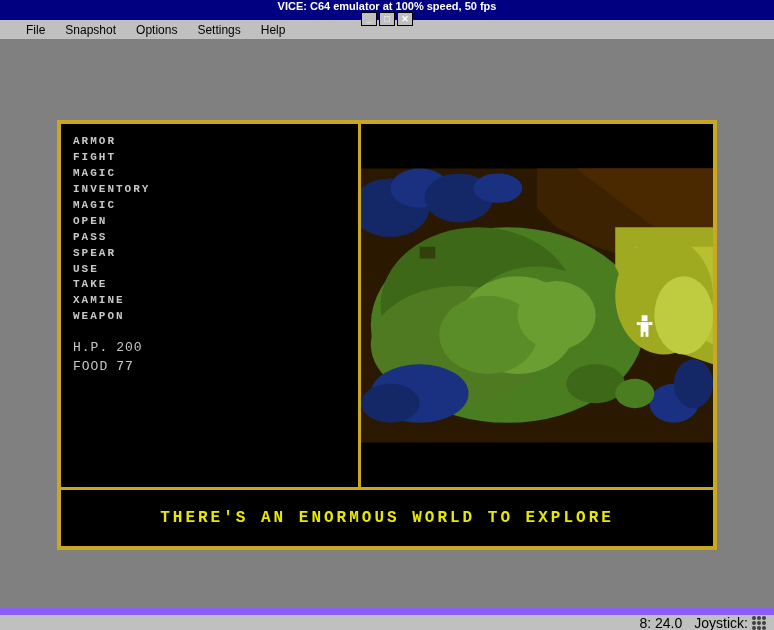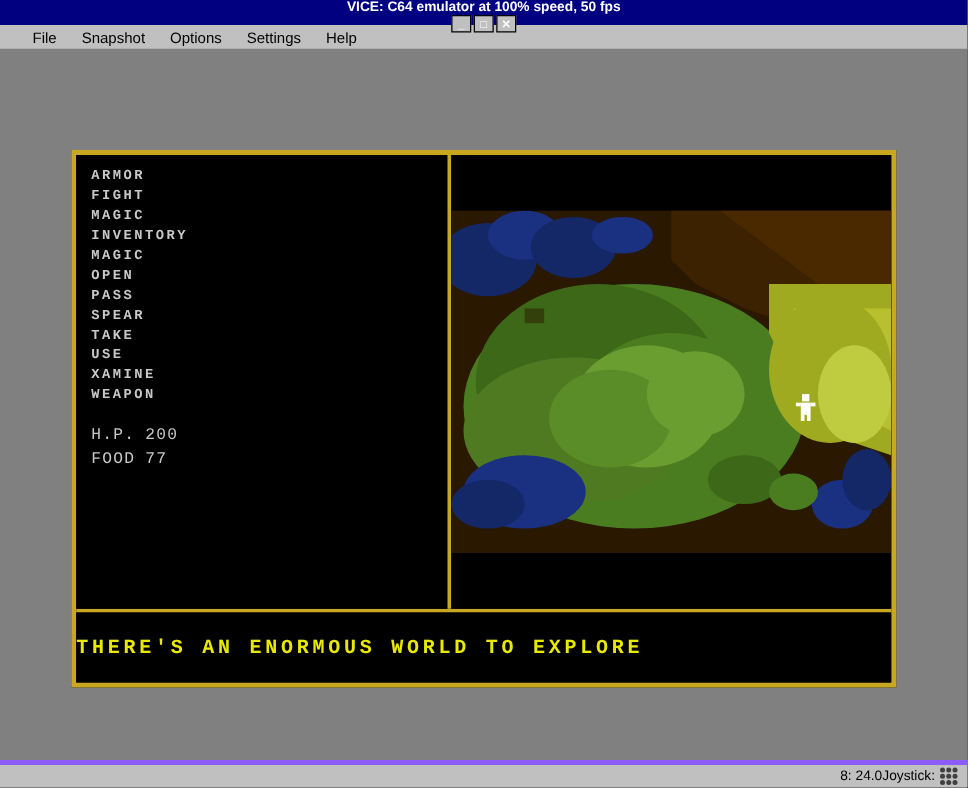--- a/index.html
+++ b/index.html
@@ -131,42 +131,43 @@
       width: 100%;
       height: 100%;
     }
 
     
     .game-message {
       height: 56px;
       background: #000;
       display: flex;
       align-items: center;
-      justify-content: flex-start;
+      justify-content: center;
       font-family: 'Courier New', monospace;
       font-size: 16px;
       font-weight: bold;
       color: #e8e800;
       letter-spacing: 3px;
     }
 
     
     .status-bar {
       position: absolute;
       bottom: 0;
       left: 0;
       right: 0;
       height: 22px;
       background: #c0c0c0;
-      border-top: 4px solid #8b5cf6;
+      border-top: 7px solid #8b5cf6;
       display: flex;
       align-items: center;
       justify-content: flex-end;
       padding: 0 8px;
-      font-size: 11px;
+      font-size: 14px;
+      gap: 12px;
     }
     .status-joystick {
       display: flex;
       align-items: center;
       gap: 4px;
     }
     .joystick-dots {
       display: grid;
       grid-template-columns: repeat(3, 4px);
       gap: 1px;
@@ -207,22 +208,22 @@
       <div class="game-menu">
         <div>
           <div class="menu-cmd">ARMOR</div>
           <div class="menu-cmd">FIGHT</div>
           <div class="menu-cmd">MAGIC</div>
           <div class="menu-cmd">INVENTORY</div>
           <div class="menu-cmd">MAGIC</div>
           <div class="menu-cmd">OPEN</div>
           <div class="menu-cmd">PASS</div>
           <div class="menu-cmd">SPEAR</div>
+          <div class="menu-cmd">USE</div>
           <div class="menu-cmd">TAKE</div>
-          <div class="menu-cmd">USE</div>
           <div class="menu-cmd">XAMINE</div>
           <div class="menu-cmd">WEAPON</div>
         </div>
         <div class="stats-section">
           <div class="stat-line">
             <span>H.P.</span>
             <span>200</span>
           </div>
           <div class="stat-line">
             <span>FOOD</span>

